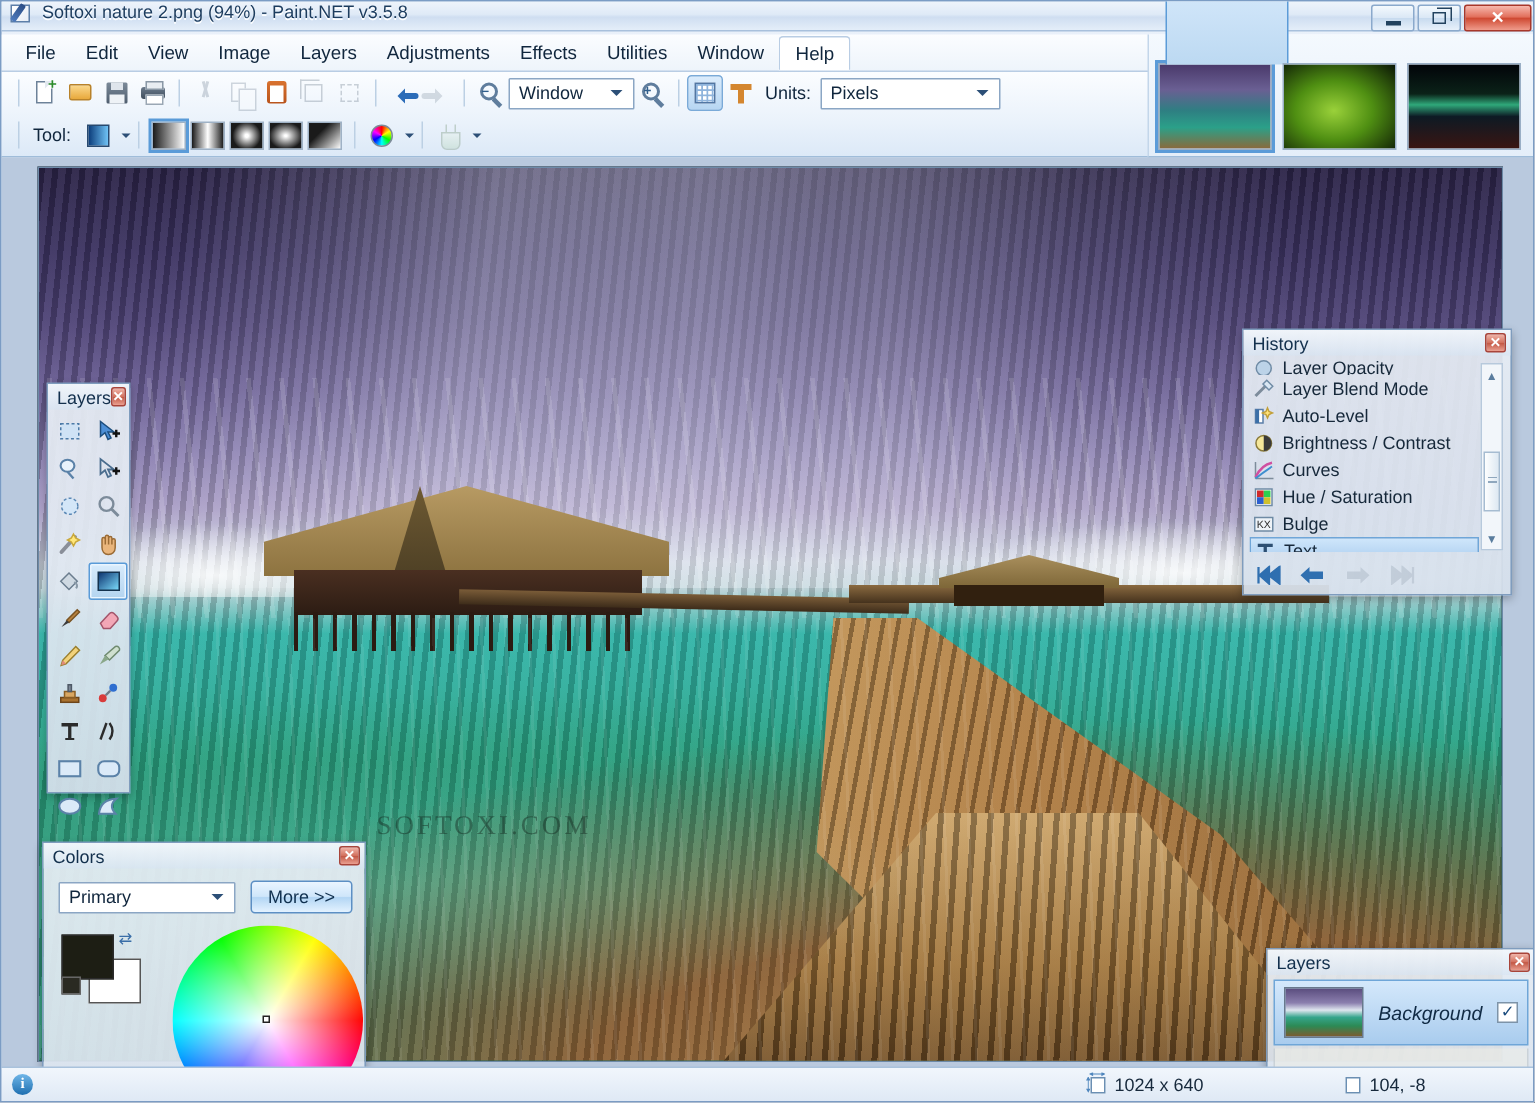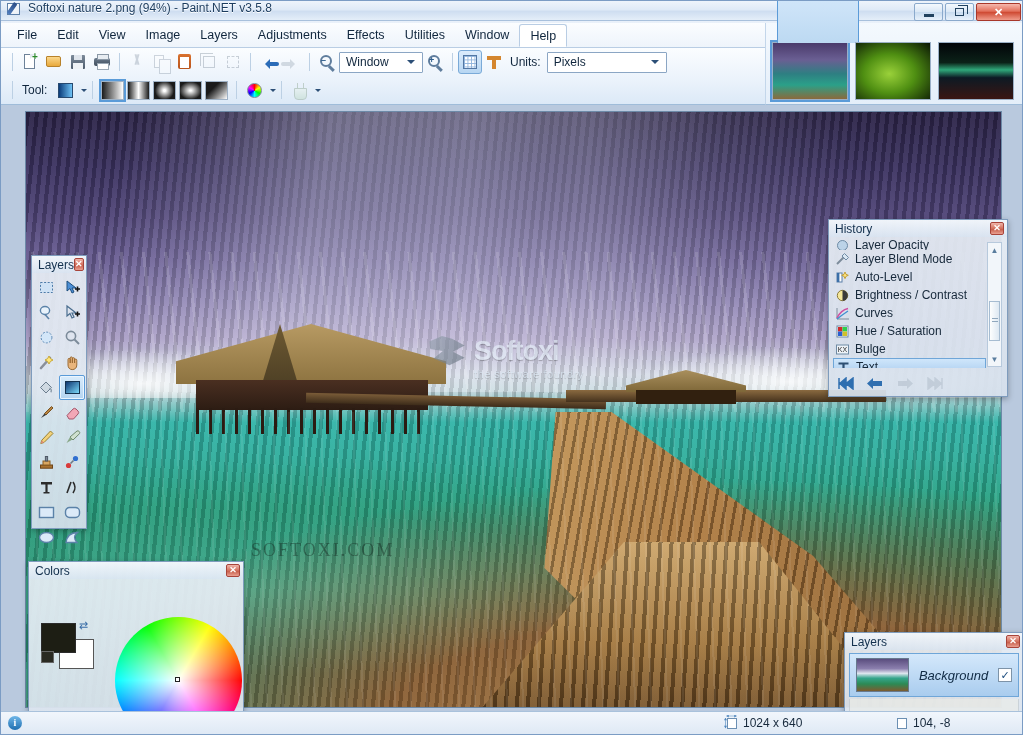--- a/index.html
+++ b/index.html
@@ -643,27 +643,20 @@
       <div id="pier-left"></div>
       <div id="pier-right"></div>
       <div id="bungalow2">
         <div class="roof"></div>
           <div class="body"></div>
       </div>
       <div id="boardwalk"></div>
       <div id="boardwalk2"></div>
       <div id="water-shimmer"></div>
 
-      <div id="watermark">
-        <div id="wm-row">
-          <div id="wm-logo"></div>
-          <div id="wm-text">Softoxi</div>
-        </div>
-        <div id="wm-sub">the software foundry</div>
-      </div>
       <div id="wm2">SOFTOXI.COM</div>
     </div>
 
     <div class="palette" id="tools-pal">
       <div class="pal-title">
         <span>Layers</span>
         <span class="pal-close">✕</span>
       </div>
       <div id="tools-grid">
         <div class="tool-cell">
@@ -798,20 +791,27 @@
         </div>
       </div>
     </div>
 
     <div class="palette" id="colors-pal">
       <div class="pal-title">
         <span>Colors</span>
         <span class="pal-close">✕</span>
       </div>
       <div id="colors-body">
+        <div id="cp-row1">
+          <div class="combo" id="cp-combo">
+            <span>Primary</span>
+            <span class="caret"></span>
+          </div>
+          <div id="cp-more">More &gt;&gt;</div>
+        </div>
 
         <div id="cp-swatches">
           <div id="cp-sec" style="background: rgb(255, 255, 255);"></div>
           <div id="cp-prim" style="background: rgb(29, 30, 20);"></div>
           <div id="cp-swap">⇄</div>
           <div id="cp-reset"></div>
         </div>
 
         <div id="wheel">
           <div id="wheel-cursor"></div>

